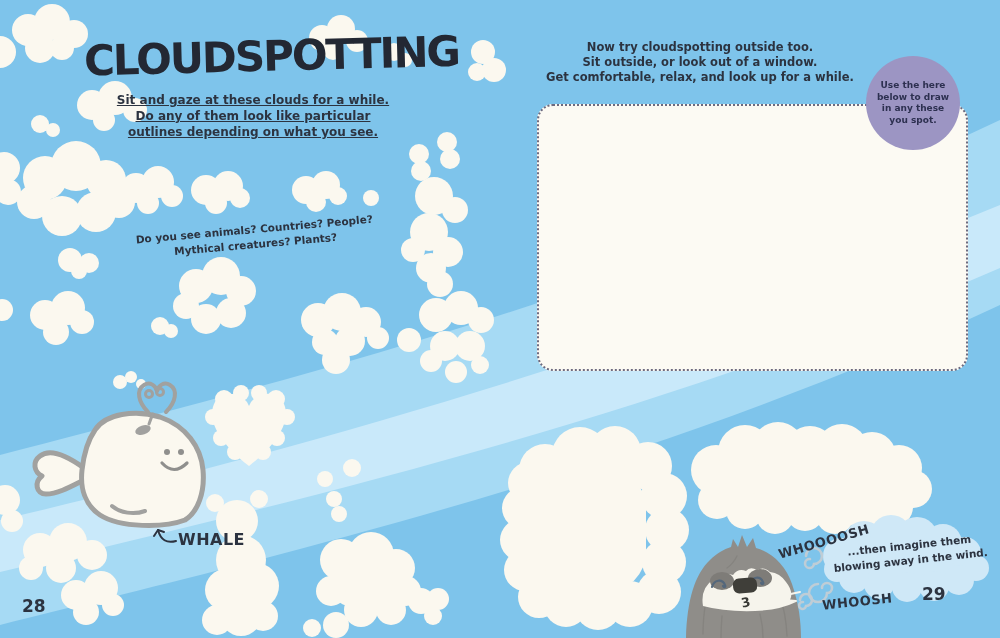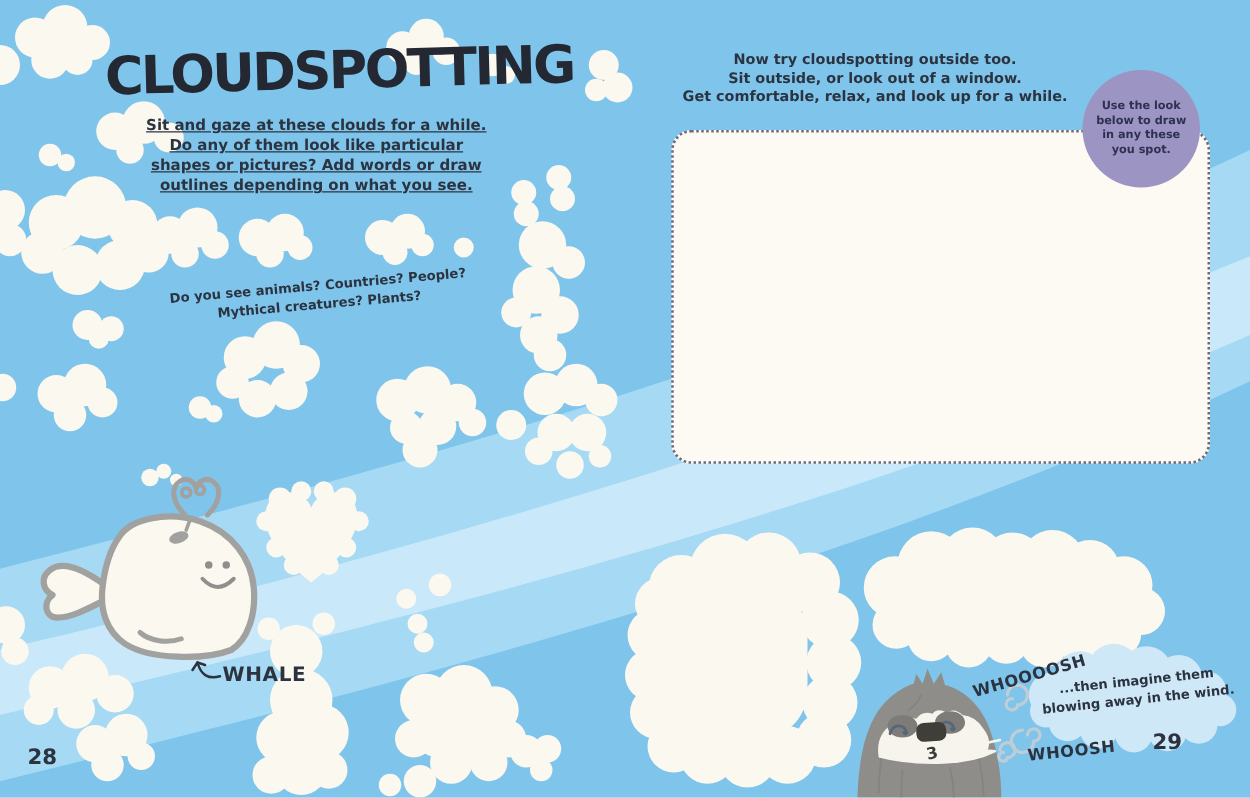--- a/index.html
+++ b/index.html
@@ -350,32 +350,31 @@
       <path d="M806,556 a8,8 0 1 1 8,8 a4.5,4.5 0 1 1 -4,-5"></path>
       <path d="M818,584 a9,9 0 1 0 9,9 a5,5 0 1 0 -5,-5"></path>
       <path d="M800,600 a6,6 0 1 1 6,6 a3.5,3.5 0 1 1 -3,-4"></path>
     </g>
   </svg>
 
   <div id="draw-box"></div>
 
   <div id="draw-bubble">
     <div class="inner">
-      <div>Use the look</div>
+      <div>Use the here</div>
       <div>below to draw</div>
       <div>in any these</div>
       <div>you spot.</div>
     </div>
   </div>
 
   <div class="txt" id="title">CLOUDSPOTTING</div>
   <div class="txt center" id="intro-left">
     <div>Sit and gaze at these clouds for a while.</div>
     <div>Do any of them look like particular</div>
-    <div>shapes or pictures? Add words or draw</div>
     <div>outlines depending on what you see.</div>
   </div>
   <div class="txt center" id="question">
     <div>Do you see animals? Countries? People?</div>
     <div>Mythical creatures? Plants?</div>
   </div>
   <div class="txt" id="whale-label">WHALE</div>
   <div class="txt" id="page-28">28</div>
 
   <div class="txt center" id="intro-right">

